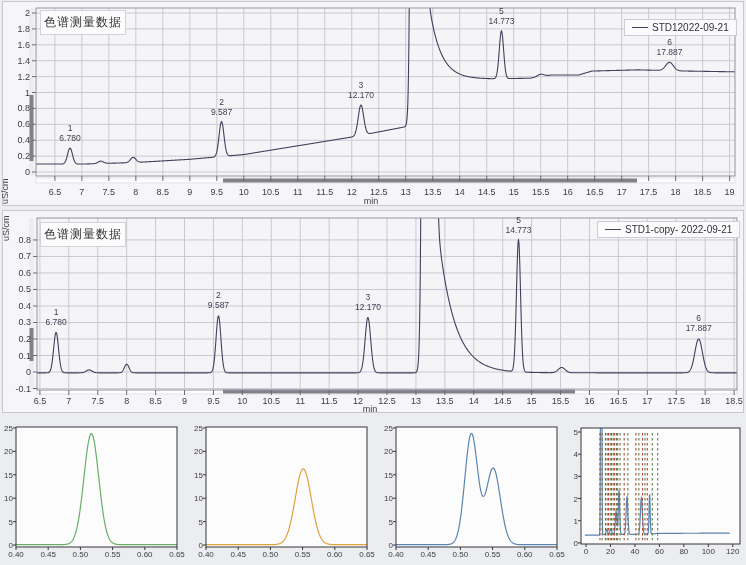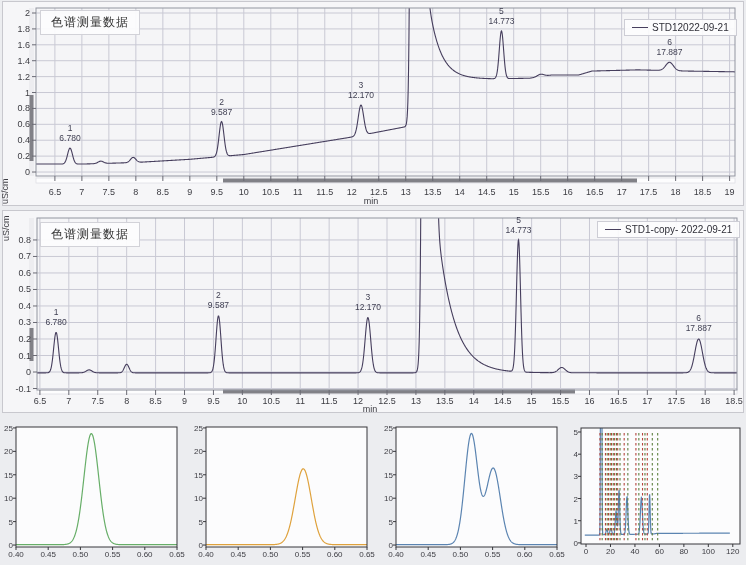--- a/index.html
+++ b/index.html
@@ -2,21 +2,21 @@
 <html><head>
 <meta charset="utf-8">
 <style>
   html,body{margin:0;padding:0;}
   body{width:746px;height:565px;position:relative;overflow:hidden;
        font-family:"Liberation Sans","DejaVu Sans",sans-serif;}
   .panel{position:absolute;box-sizing:border-box;border:1px solid #c8c8ce;background:#f6f6f8;}
   svg{position:absolute;left:0;}
   .overlay{position:absolute;z-index:5;}
   .chart-title{background:rgba(252,252,253,0.95);border:1px solid #d2d2d8;color:#333;
-               font-size:12px;padding:3px 10px;letter-spacing:1px;}
+               font-size:12px;padding:3px 3px;letter-spacing:1px;}
   .legend{background:rgba(252,252,253,0.92);border:1px solid #cdcdd5;color:#2f2f38;
           font-size:10px;display:flex;align-items:center;gap:4px;padding:2px 7px;white-space:nowrap;}
   .legend-line{display:inline-block;width:16px;height:1px;background:#463e5d;}
 </style>
 </head>
 <body style="background: rgb(236, 237, 240);">
 
 <div class="panel" style="left:2px;top:1px;width:742px;height:205px;"></div>
 <div class="panel" style="left:2px;top:210px;width:742px;height:203px;"></div>
 

